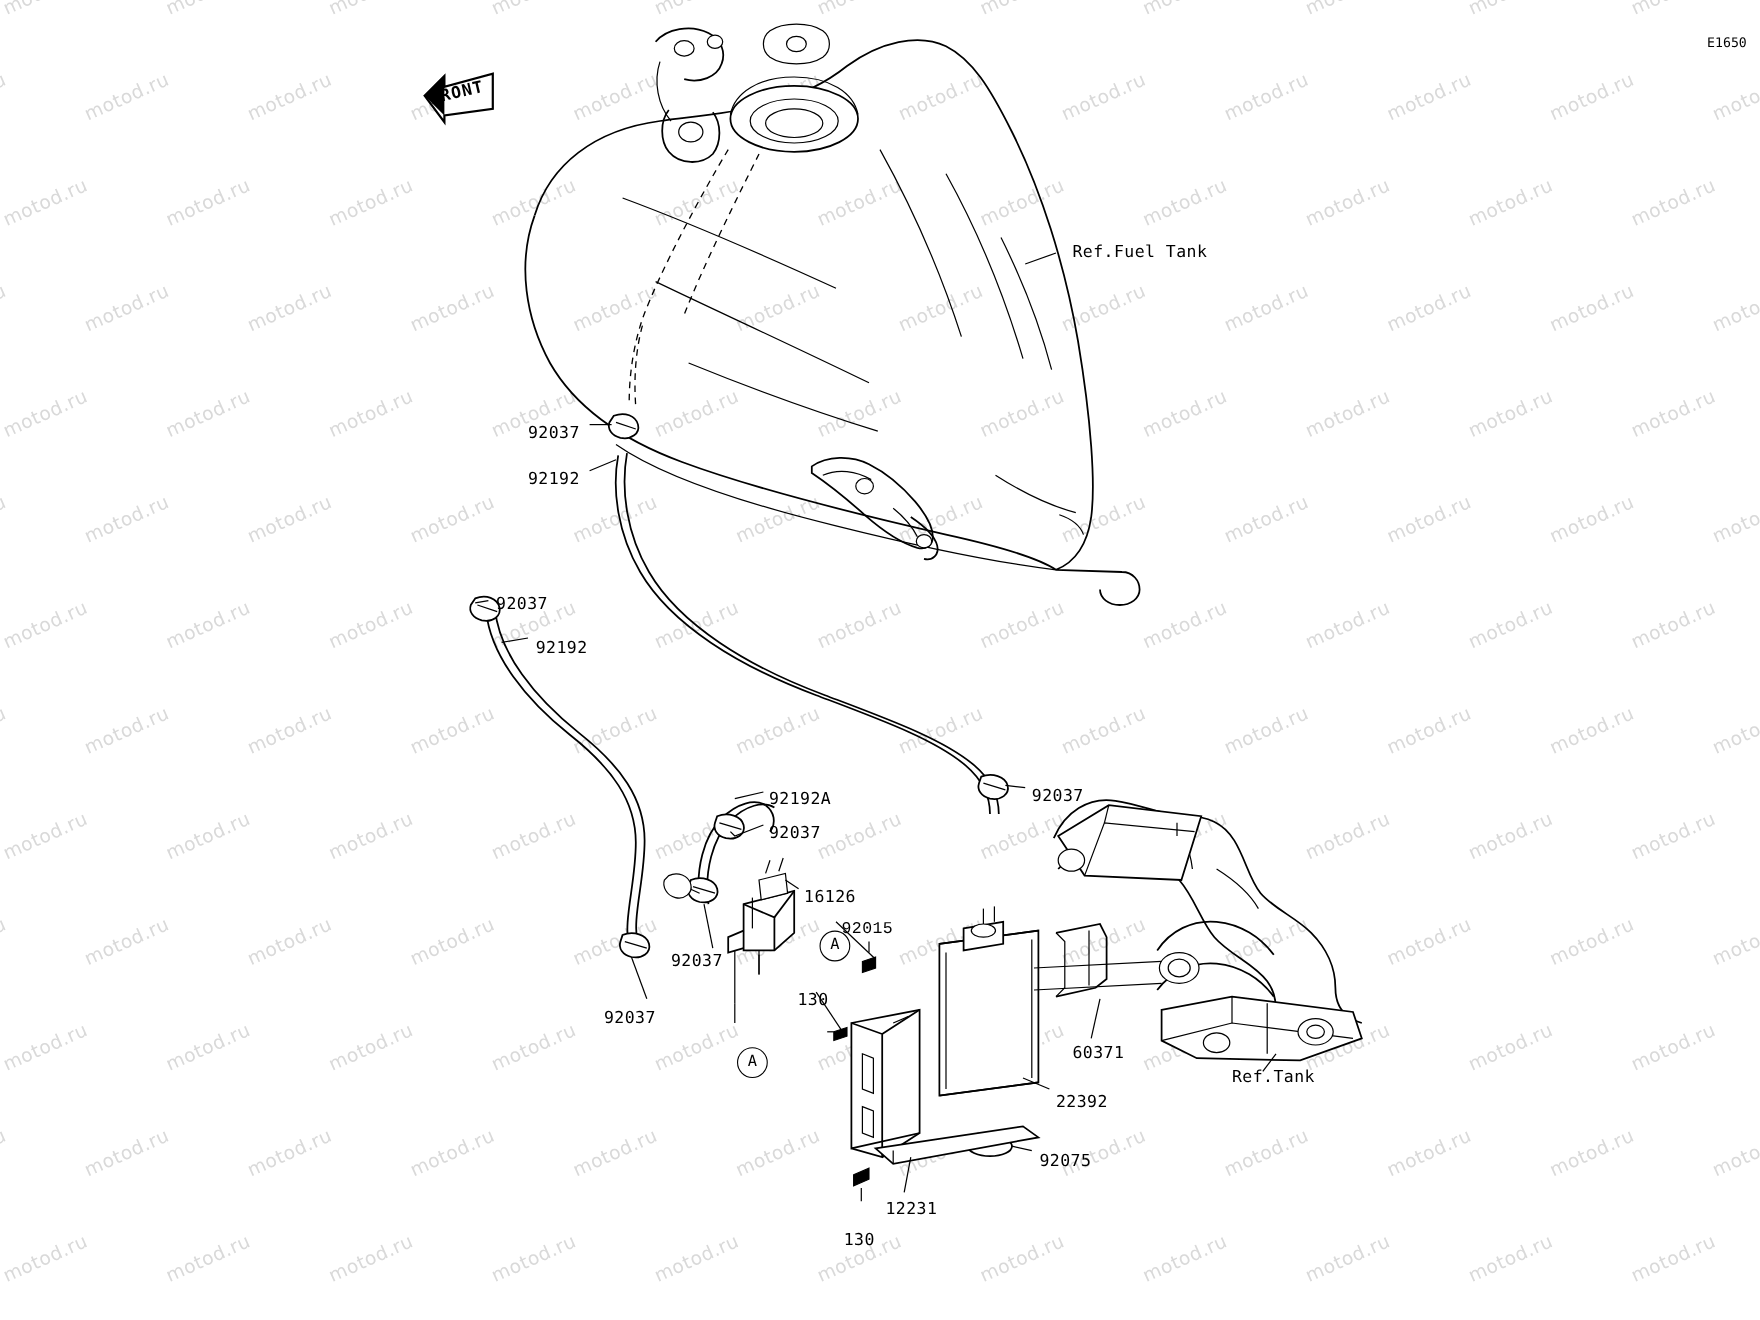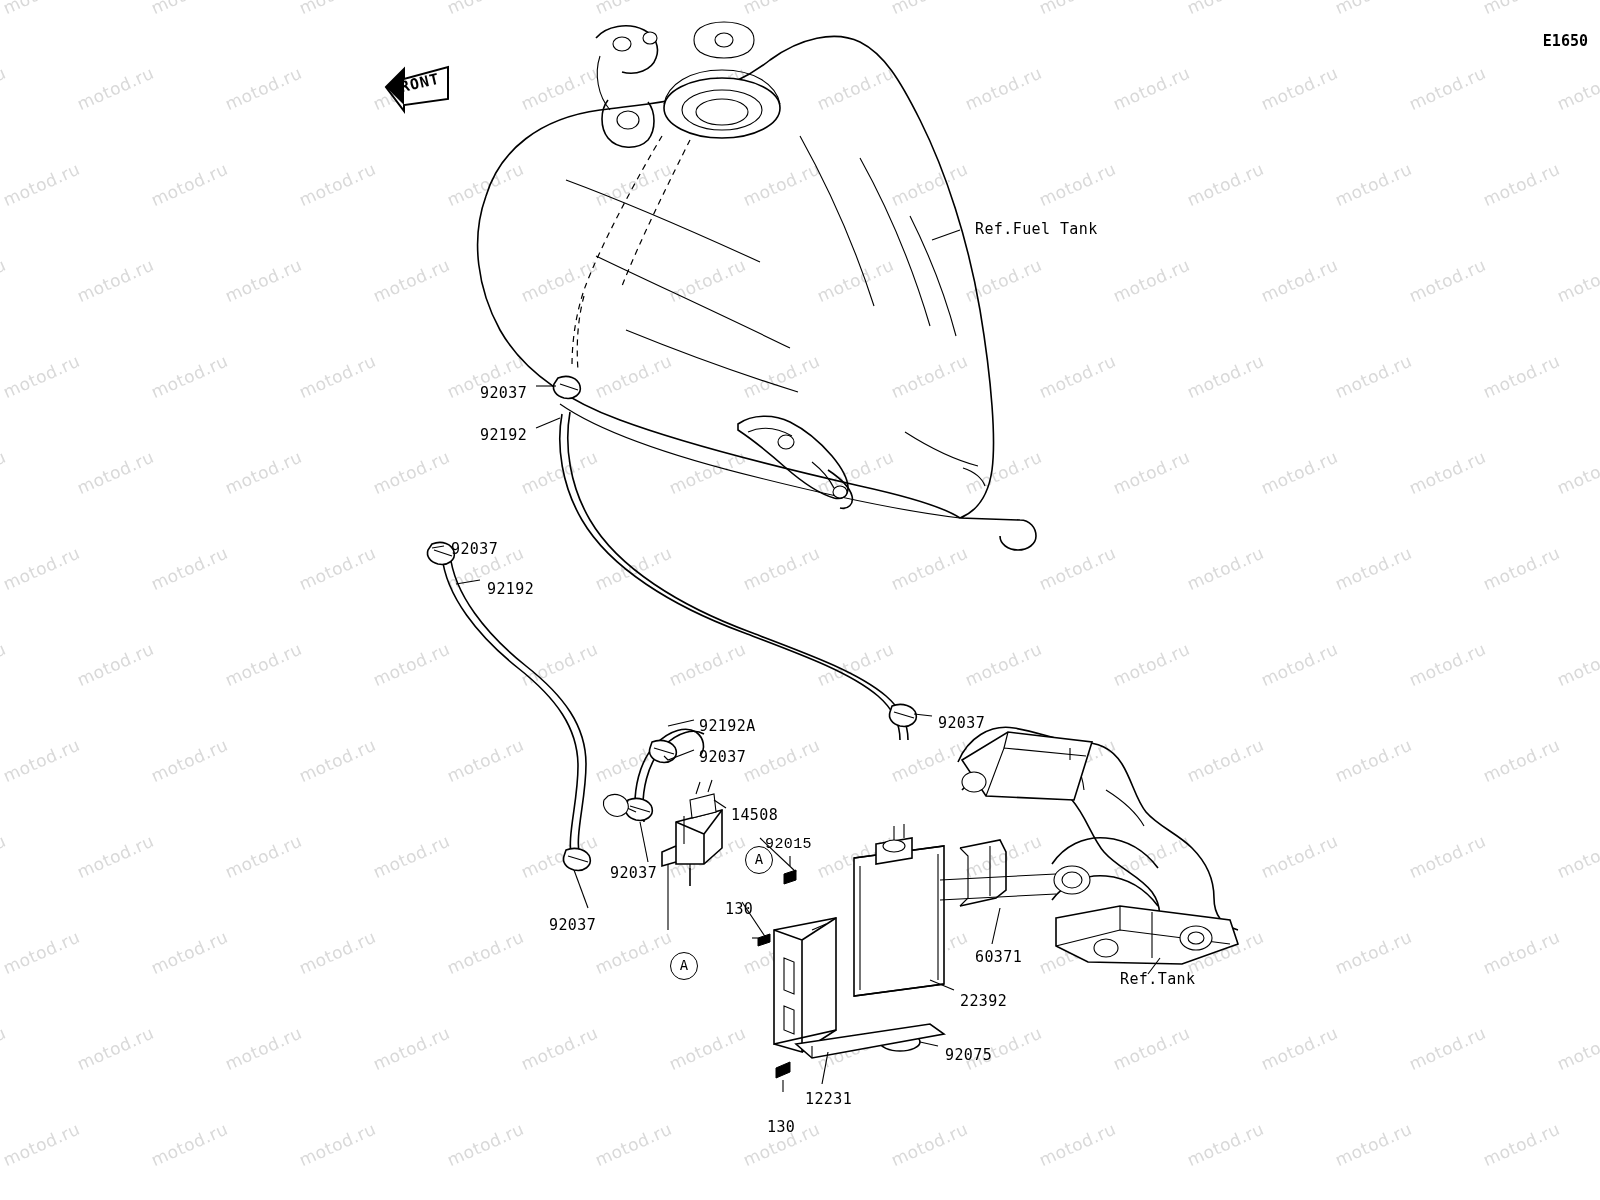--- a/index.html
+++ b/index.html
@@ -59,23 +59,22 @@
     font-size: 15px;
     color: #000000;
     white-space: nowrap;
     letter-spacing: 0.4px;
   }
   .code-tr {
     position: absolute;
     right: 12px;
     top: 32px;
     font-family: "DejaVu Sans Mono", monospace;
-    font-size: 15px;
+    font-size: 12px;
     color: #000000;
-    font-weight: bold;
   }
   .circ {
     position: absolute;
     width: 26px;
     height: 26px;
     border: 1.6px solid #000;
     border-radius: 50%;
     font-family: "DejaVu Sans Mono", monospace;
     font-size: 14px;
     line-height: 24px;
@@ -488,21 +487,21 @@
     <div class="lbl" style="left:975px; top:220px;">Ref.Fuel Tank</div>
     <div class="lbl" style="left:1120px; top:970px;">Ref.Tank</div>
 
     <div class="lbl" style="left:480px; top:384px;">92037</div>
     <div class="lbl" style="left:480px; top:426px;">92192</div>
     <div class="lbl" style="left:451px; top:540px;">92037</div>
     <div class="lbl" style="left:487px; top:580px;">92192</div>
     <div class="lbl" style="left:699px; top:717px;">92192A</div>
     <div class="lbl" style="left:699px; top:748px;">92037</div>
     <div class="lbl" style="left:938px; top:714px;">92037</div>
-    <div class="lbl" style="left:731px; top:806px;">14508</div>
+    <div class="lbl" style="left:731px; top:806px;">16126</div>
     <div class="lbl" style="left:765px; top:836px;font-family:Liberation Mono, monospace;">92015</div>
     <div class="lbl" style="left:610px; top:864px;">92037</div>
     <div class="lbl" style="left:549px; top:916px;">92037</div>
     <div class="lbl" style="left:725px; top:900px;">130</div>
     <div class="lbl" style="left:975px; top:948px;">60371</div>
     <div class="lbl" style="left:960px; top:992px;">22392</div>
     <div class="lbl" style="left:945px; top:1046px;">92075</div>
     <div class="lbl" style="left:805px; top:1090px;">12231</div>
     <div class="lbl" style="left:767px; top:1118px;">130</div>
 

